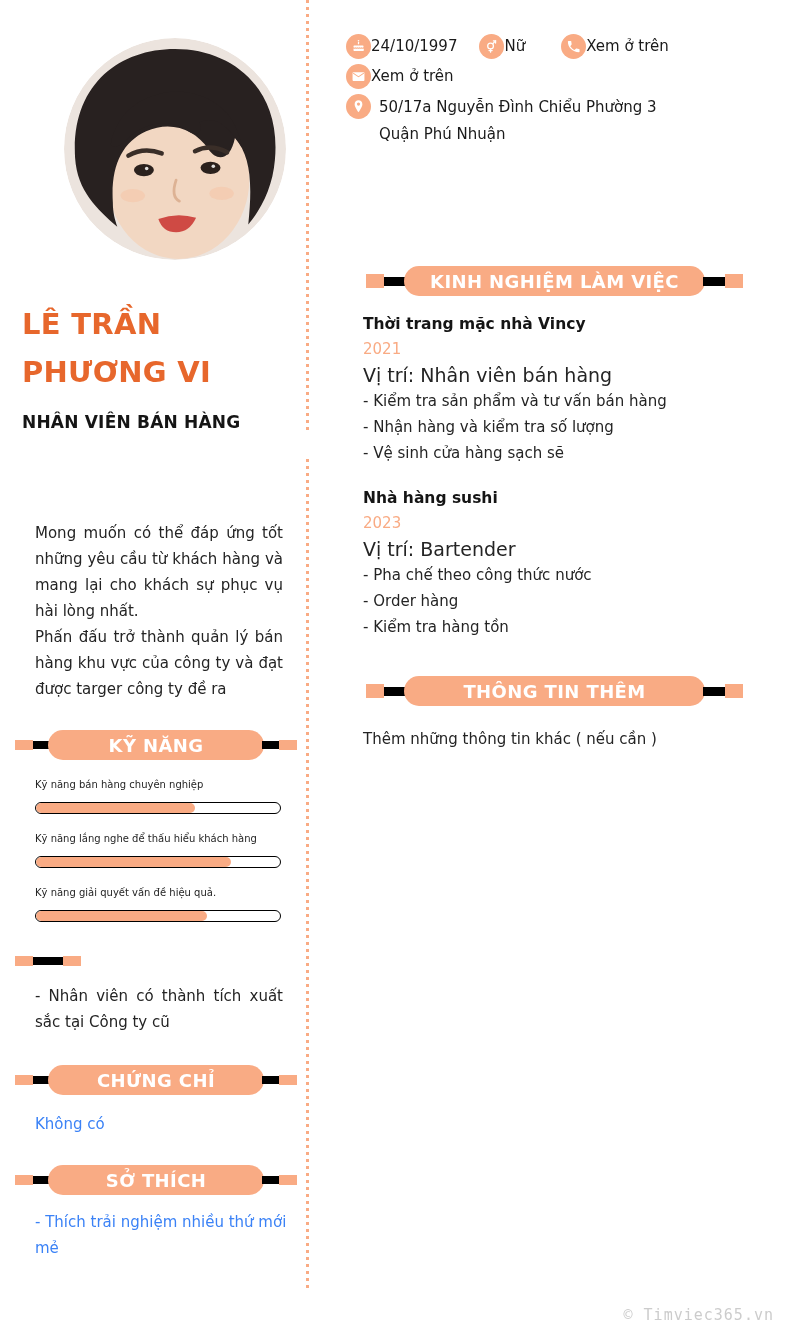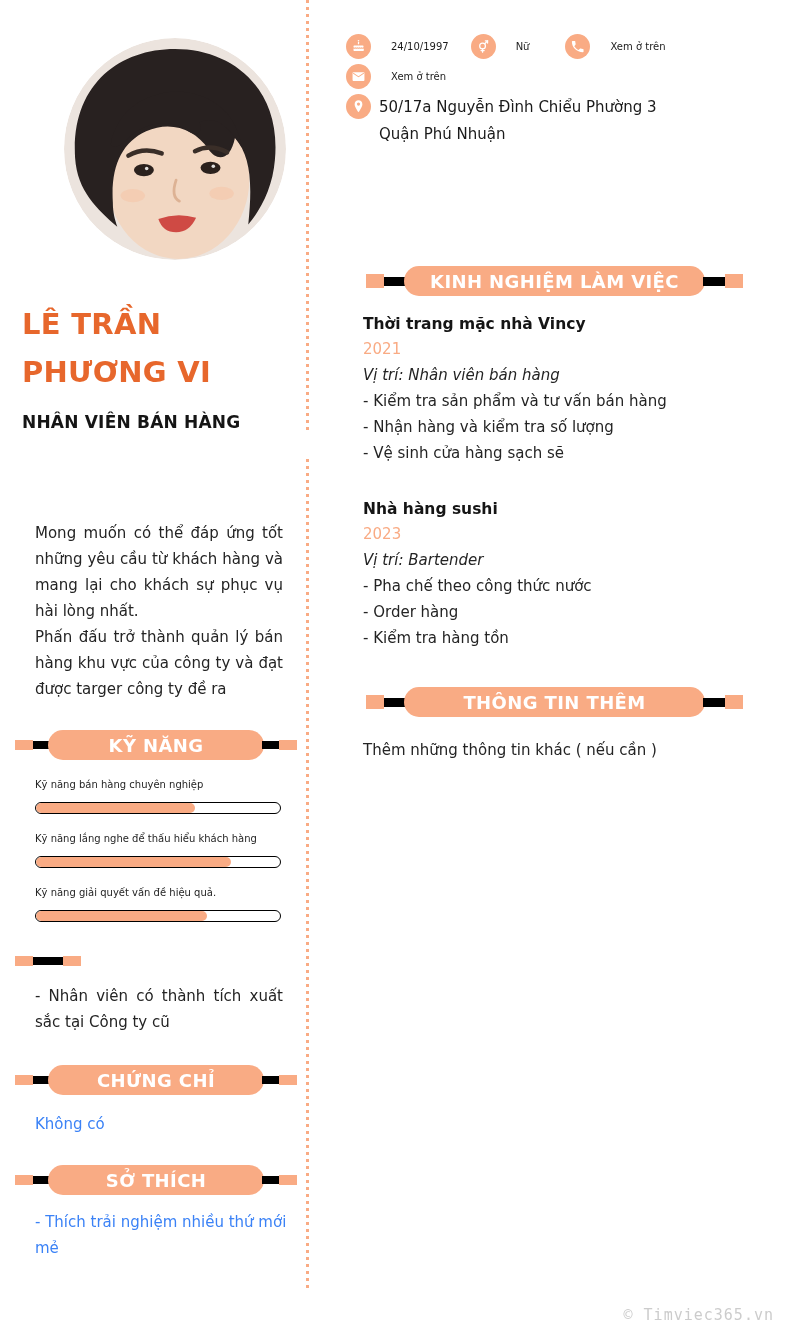--- a/index.html
+++ b/index.html
@@ -49,35 +49,35 @@
   .hobbies-header{margin-top:28px;}
   .plain-line{margin:14px 13px 0 35px;width:252px;font-size:15px;line-height:26px;color:#3b82f6;}
 
   
   .right-col{position:absolute;left:346px;top:0;width:434px;}
   .contact{padding-top:34px;}
   .c-row{display:flex;align-items:flex-start;margin-bottom:5px;}
   .c-icon{width:25px;height:25px;border-radius:50%;background:var(--accent);flex:none;
     display:flex;align-items:center;justify-content:center;}
   .c-icon svg{width:15px;height:15px;display:block;}
-  .c-text{margin-left:20px;font-size:10px;line-height:25px;color:#1a1a1a;}
+  .c-text{margin-left:0;font-size:15px;line-height:25px;color:#1a1a1a;}
   .c-pair{display:flex;align-items:flex-start;}
   .gap-a{margin-right:22px;}
   .gap-b{margin-right:36px;}
   .address-text{margin-left:8px;width:310px;font-size:15px;line-height:27px;color:#1a1a1a;}
 
   .sec-header.rcol{margin:118px 0 0 20px;width:377px;}
   .sec-header.rcol .edge{height:14px;}
   .sec-header.rcol .connector{width:22px;height:9px;}
 
   .job{margin:16px 0 0 17px;}
-  .job + .job{margin-top:31px;}
+  .job + .job{margin-top:20px;}
   .job .company{font-size:15.5px;font-weight:bold;line-height:24px;color:#151515;}
   .job .year{font-size:15px;line-height:26px;color:var(--accent);}
-  .job .position{font-size:15px;line-height:26px;color:#242424;font-style:italic;}
+  .job .position{font-size:19px;line-height:26px;color:#242424;}
   .job .detail{font-size:15px;line-height:26px;color:#242424;}
 
   .info-header{margin-top:36px;}
   .info-text{margin:20px 0 0 17px;font-size:15px;line-height:26px;color:#242424;}
 
   
   .watermark{position:absolute;top:1306px;right:26px;font-family:"DejaVu Sans Mono","Liberation Mono",monospace;
     font-size:15px;color:var(--watermark);letter-spacing:1px;}
 </style>
 </head>

